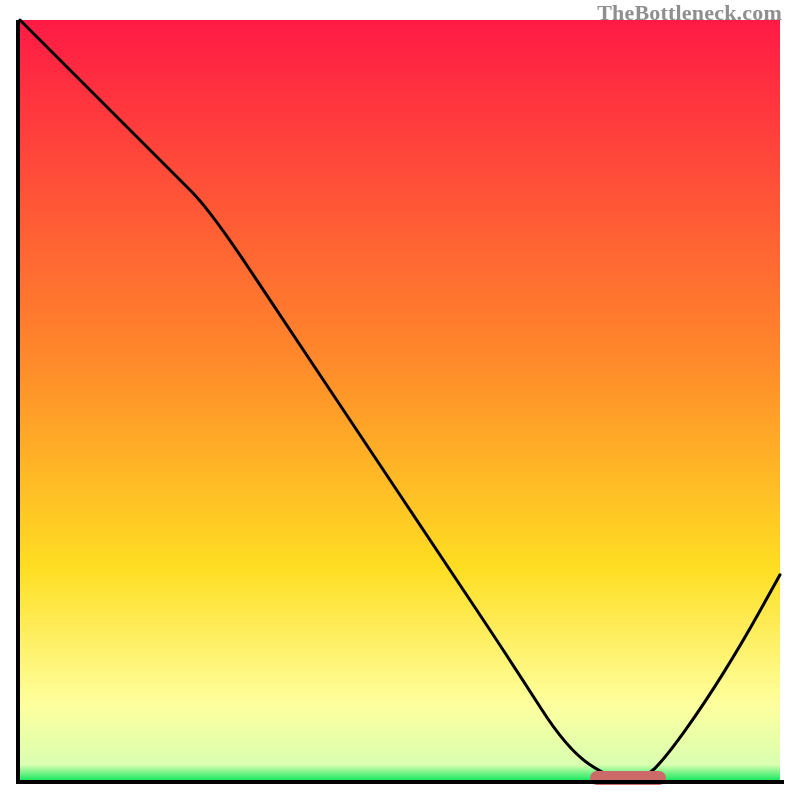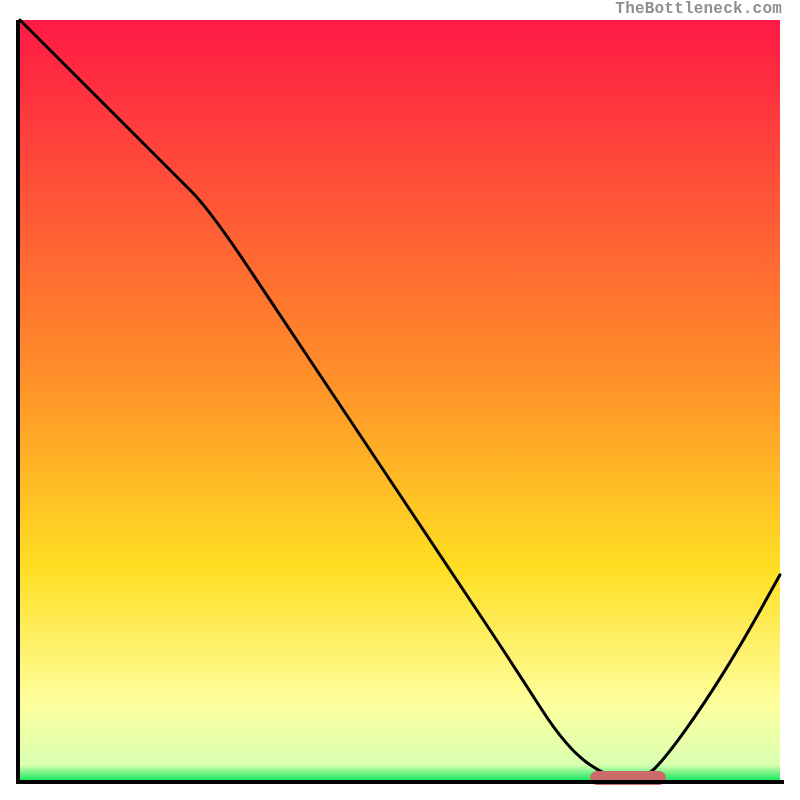--- a/index.html
+++ b/index.html
@@ -52,22 +52,22 @@
   .axis-bottom {
     left: 16px;
     top: 780px;
     width: 768px;
     height: 4px;
   }
   .watermark {
     position: absolute;
     top: 0;
     right: 18px;
-    font-family: Liberation Mono, monospace;
-    font-size: 16px;
+    font-family: Liberation Serif, serif;
+    font-size: 22px;
     font-weight: 600;
     color: #8f8f8f;
     letter-spacing: 0.2px;
   }
   .marker {
     position: absolute;
     height: 14px;
     border-radius: 7px;
   }
 </style>

